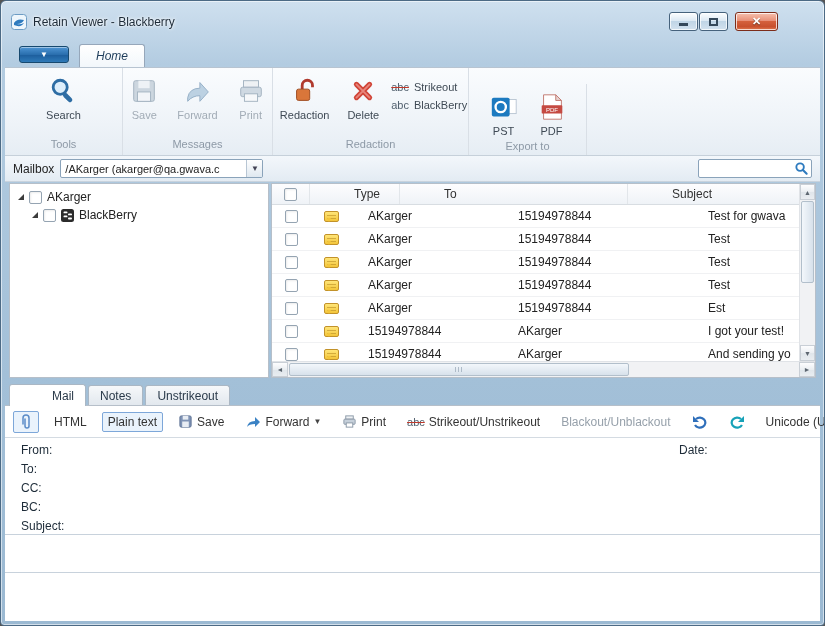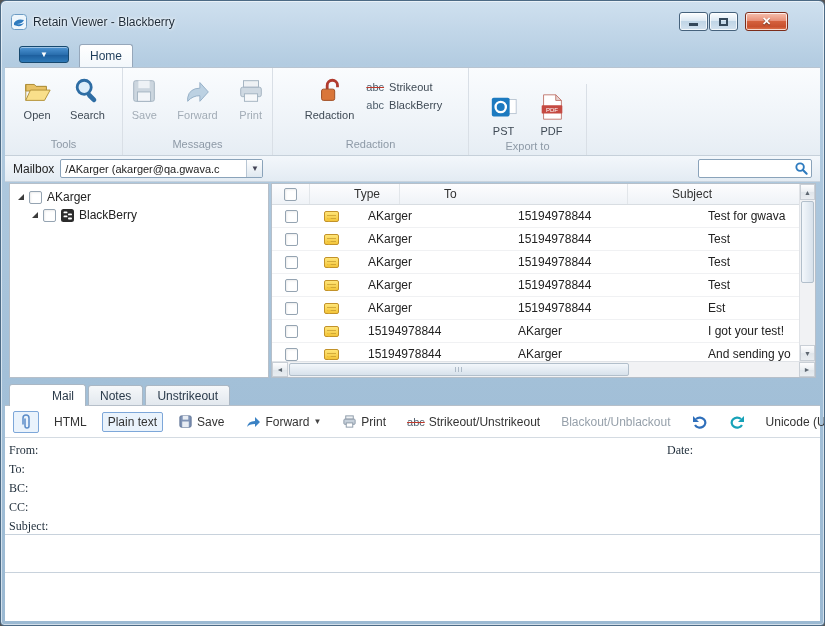--- a/index.html
+++ b/index.html
@@ -5,21 +5,21 @@
   * { margin:0; padding:0; box-sizing:border-box; }
   body { background:#555; font-family:"Liberation Sans", sans-serif; }
   .window {
     position:relative; width:825px; height:626px; margin:0 auto;
     background:linear-gradient(180deg,#cfe0ef 0%,#b3cce1 10%,#a3c0d8 60%,#9bb9d2 100%);
     border:1px solid #4c6a85; border-radius:6px 6px 4px 4px;
     box-shadow:inset 0 0 0 1px rgba(255,255,255,.55);
     overflow:hidden; font-size:12px; color:#222;
   }
   
-  .titlebar { position:absolute; left:0; top:0; right:8px; height:38px;padding-left:26px; }
+  .titlebar { position:absolute; left:0; top:0; right:18px; height:38px;padding-left:26px; }
   .app-icon { position:absolute; left:10px; top:13px; width:16px; height:16px; }
   .title-text { position:absolute; left:32px; top:14px; color:#1d2b38; text-shadow:0 0 4px #fff,0 0 2px #fff; }
   .win-controls { position:absolute; top:11px; right:28px; display:flex; gap:1px; }
   .ctrl {
     width:29px; height:19px; border:1px solid #46627c; border-radius:3px;
     background:linear-gradient(#fdfeff,#dde9f3 45%,#c0d5e6 50%,#d3e2ef);
     display:flex; align-items:center; justify-content:center;
     box-shadow:inset 0 0 0 1px rgba(255,255,255,.75); cursor:default;
   }
   .ctrl.gap { margin-right:6px; }
@@ -33,23 +33,23 @@
   
   .tabstrip { position:absolute; left:4px; right:4px; top:38px; height:28px; display:flex; align-items:flex-end; }
   .appmenu {
     position:absolute; left:14px; top:7px; width:50px; height:17px;
     border:1px solid #17496f; border-radius:3px;
     background:linear-gradient(#4e95d4,#2a6fae 50%,#1d5f9e 55%,#2f7ab8);
     color:#fff; display:flex; align-items:center; justify-content:center; font-size:8px;
     box-shadow:inset 0 1px 0 rgba(255,255,255,.45);
   }
   .tab-home {
-    margin-left:74px; height:23px; padding:0 10px; display:flex; align-items:center;
+    margin-left:74px; height:23px; padding:0 16px; display:flex; align-items:center;
     background:linear-gradient(#ffffff,#f2f7fb); border:1px solid #96a7ba; border-bottom:none;
-    border-radius:3px 3px 0 0; color:#1e3c5a; position:relative; z-index:2;
+    border-radius:3px 3px 0 0; color:#1e3c5a; position:relative; z-index:2;font-style:italic;
   }
   
   .ribbon {
     position:absolute; left:4px; right:4px; top:66px; height:89px;
     background:linear-gradient(#fafcfe,#eef3f8 65%,#e6edf4);
     border-top:1px solid #b7c4d1; border-bottom:1px solid #c6d0da;
   }
   .rgroup { position:absolute; top:0; bottom:0; border-right:1px solid #d9dfe6; display:flex; flex-direction:column; }
   .rgroup .btns { flex:1; display:flex; align-items:flex-start; justify-content:center; gap:6px; padding-top:5px; }
   .rgroup .glabel { height:17px; text-align:center; font-size:11px; color:#8d99a6; }
@@ -133,21 +133,21 @@
   .dtab.active { background:#fff; height:22px; margin-bottom:-1px;padding-left:42px; }
   
   .mailtoolbar { position:absolute; left:4px; right:4px; top:404px; height:33px; background:#fff;
     border-top:1px solid #b6bfc9; border-bottom:1px solid #d4dbe2;
     display:flex; align-items:center; gap:9px; padding:0 8px; }
   .tbtn { display:flex; align-items:center; gap:4px; padding:2px 5px; color:#333; border:1px solid transparent; border-radius:2px; white-space:nowrap; }
   .tbtn.framed { border-color:#7da7d9; background:#eaf3fc; }
   .tbtn.disabled { color:#97a1ab; }
   .caret { font-size:8px; color:#444; }
   
-  .mailfields { position:absolute; left:4px; right:4px; top:437px; height:96px; background:#fff; padding:3px 0 0 4px;font-family:Liberation Serif, serif; }
+  .mailfields { position:absolute; left:4px; right:4px; top:437px; height:96px; background:#fff; padding:3px 0 0 16px; }
   .frow { height:19px; line-height:18px; font-size:12px; color:#1d2b38; position:relative; }
   .date-label { position:absolute; left:658px; top:0; }
   .mailbody1 { position:absolute; left:4px; right:4px; top:533px; height:38px; background:#fff; border-top:1px solid #c8d2dc; }
   .mailbody2 { position:absolute; left:4px; right:4px; top:571px; bottom:4px; background:#fff; border-top:1px solid #c8d2dc; }
 </style>
 </head>
 <body>
 
 <div class="window">
 
@@ -178,29 +178,20 @@
       </div>
     <div class="tab-home">Home</div>
   </div>
 
   <div class="ribbon">
 
     <div class="rgroup" style="left:0;width:118px;">
       <div class="btns">
         <div class="rbtn">
           <svg width="30" height="30" viewBox="0 0 32 32">
-            <path d="M4 9 h9 l2 2 h11 v5 H4 z" fill="#e9c express"></path>
-            <path d="M4 9 h9 l2 2 h11 v5 H4 z" fill="#e8c266" stroke="#b08f35"></path>
-            <path d="M4 26 V9" stroke="#b08f35"></path>
-            <path d="M4 26 l5 -11 h21 l-6 11 z" fill="#f9df8a" stroke="#b08f35"></path>
-          </svg>
-          <span>Open</span>
-        </div>
-        <div class="rbtn">
-          <svg width="30" height="30" viewBox="0 0 32 32">
             <circle cx="13" cy="12" r="7.5" fill="#ddeefb" stroke="#2e6da4" stroke-width="3"></circle>
             <rect x="18.5" y="17" width="12" height="5" rx="2.5" transform="rotate(45 18.5 17)" fill="#2e6da4"></rect>
           </svg>
           <span>Search</span>
         </div>
       </div>
       <div class="glabel">Tools</div>
     </div>
 
     <div class="rgroup" style="left:118px;width:150px;">
@@ -232,20 +223,27 @@
     </div>
 
     <div class="rgroup" style="left:268px;width:196px;">
       <div class="btns">
         <div class="rbtn">
           <svg width="30" height="30" viewBox="0 0 32 32">
             <path d="M13 14 v-4 a5.5 5.5 0 0 1 11 0 v2" fill="none" stroke="#b03a2e" stroke-width="3"></path>
             <rect x="7" y="14" width="14" height="12" rx="2" fill="#d9763a" stroke="#9c4a1f"></rect>
           </svg>
           <span>Redaction</span>
+        </div>
+        <div class="rbtn">
+          <svg width="30" height="30" viewBox="0 0 32 32">
+            <path d="M9 9 L23 23 M23 9 L9 23" stroke="#d04437" stroke-width="5.5" stroke-linecap="round"></path>
+            <path d="M9 9 L23 23 M23 9 L9 23" stroke="#e8867c" stroke-width="2" stroke-linecap="round"></path>
+          </svg>
+          <span>Delete</span>
         </div>
         <div class="rstack">
           <div class="rsmall">
             <span class="abc struck">abc</span>
             <span>Strikeout</span>
           </div>
           <div class="rsmall">
             <span class="abc">abc</span>
             <span>BlackBerry</span>
           </div>
@@ -474,21 +472,21 @@
 
     </div>
   </div>
 
   <div class="mailfields">
     <div class="frow">
       <span>From:</span>
       <span class="date-label">Date:</span>
     </div>
     <div class="frow"><span>To:</span></div>
+    <div class="frow"><span>CC:</span></div>
     <div class="frow"><span>BC:</span></div>
-    <div class="frow"><span>CC:</span></div>
     <div class="frow"><span>Subject:</span></div>
   </div>
 
   <div class="mailbody1"></div>
   <div class="mailbody2"></div>
 
 </div>
 
 </body></html>

